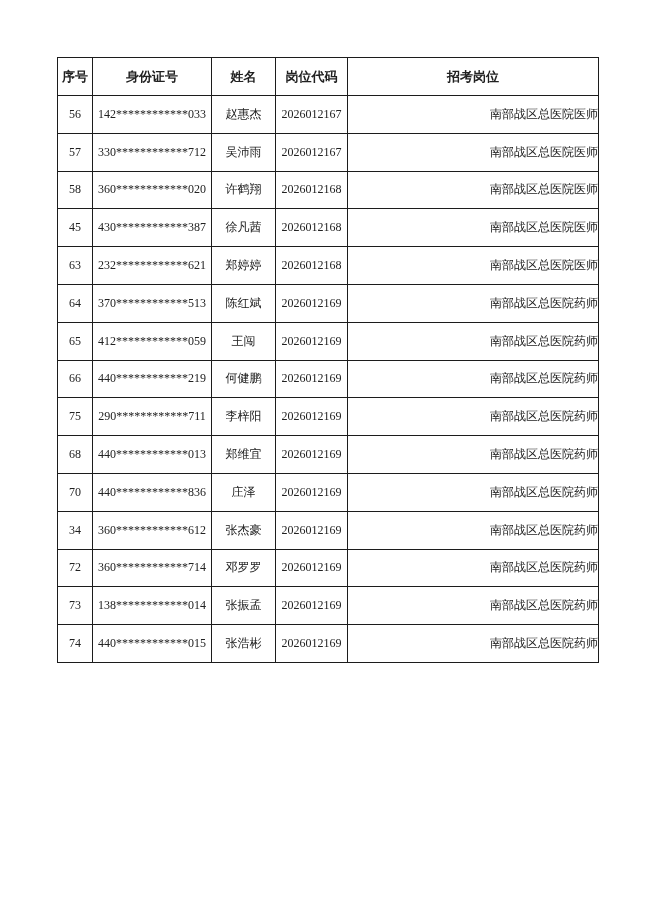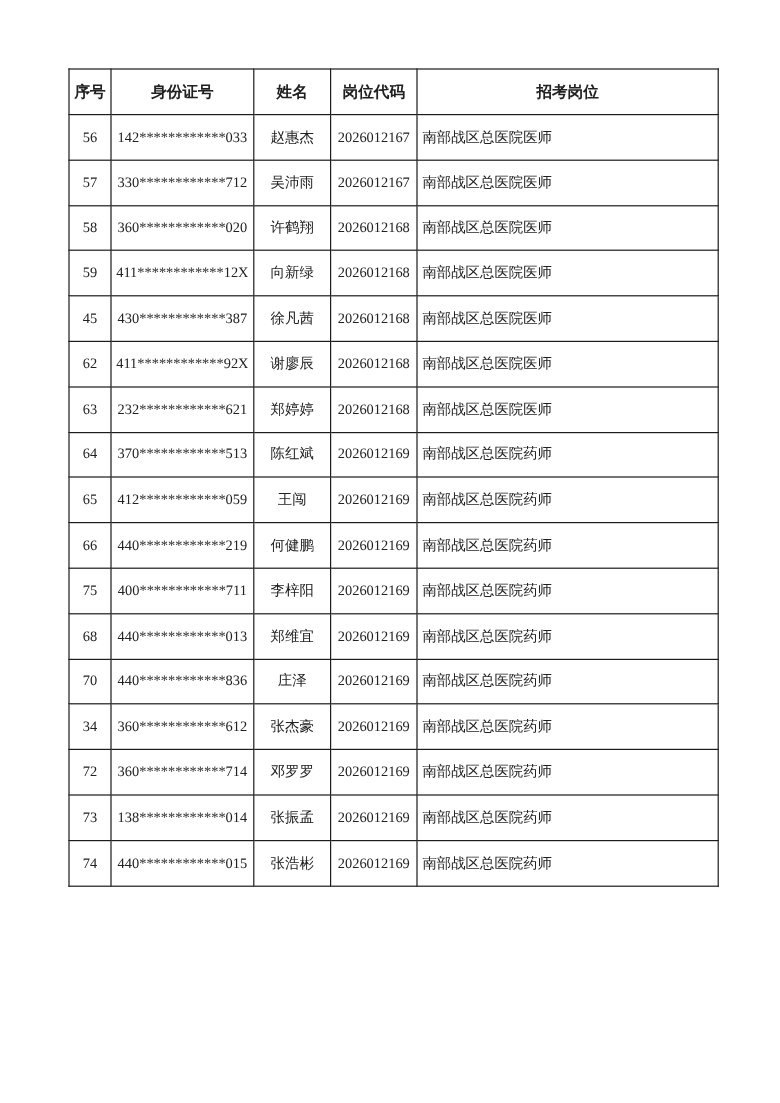--- a/index.html
+++ b/index.html
@@ -42,21 +42,21 @@
     font-weight: bold;
     text-align: center;
   }
   table.roster td {
     height: 36.8px;
     font-size: 12px;
     font-weight: normal;
     text-align: center;
   }
   table.roster td.cell-position {
-    text-align: left;
+    text-align: right;
     padding-left: 4px;
   }
 </style>
 </head>
 <body>
 
 <div class="page">
   <table class="roster">
     <colgroup>
       <col class="c0">
@@ -90,37 +90,23 @@
           <td class="cell-position">南部战区总医院医师</td>
         </tr>
         <tr>
           <td class="cell-index">58</td>
           <td class="cell-id_number">360************020</td>
           <td class="cell-name">许鹤翔</td>
           <td class="cell-job_code">2026012168</td>
           <td class="cell-position">南部战区总医院医师</td>
         </tr>
         <tr>
-          <td class="cell-index">59</td>
-          <td class="cell-id_number">411************12X</td>
-          <td class="cell-name">向新绿</td>
-          <td class="cell-job_code">2026012168</td>
-          <td class="cell-position">南部战区总医院医师</td>
-        </tr>
-        <tr>
           <td class="cell-index">45</td>
           <td class="cell-id_number">430************387</td>
           <td class="cell-name">徐凡茜</td>
-          <td class="cell-job_code">2026012168</td>
-          <td class="cell-position">南部战区总医院医师</td>
-        </tr>
-        <tr>
-          <td class="cell-index">62</td>
-          <td class="cell-id_number">411************92X</td>
-          <td class="cell-name">谢廖辰</td>
           <td class="cell-job_code">2026012168</td>
           <td class="cell-position">南部战区总医院医师</td>
         </tr>
         <tr>
           <td class="cell-index">63</td>
           <td class="cell-id_number">232************621</td>
           <td class="cell-name">郑婷婷</td>
           <td class="cell-job_code">2026012168</td>
           <td class="cell-position">南部战区总医院医师</td>
         </tr>
@@ -140,21 +126,21 @@
         </tr>
         <tr>
           <td class="cell-index">66</td>
           <td class="cell-id_number">440************219</td>
           <td class="cell-name">何健鹏</td>
           <td class="cell-job_code">2026012169</td>
           <td class="cell-position">南部战区总医院药师</td>
         </tr>
         <tr>
           <td class="cell-index">75</td>
-          <td class="cell-id_number">400************711</td>
+          <td class="cell-id_number">290************711</td>
           <td class="cell-name">李梓阳</td>
           <td class="cell-job_code">2026012169</td>
           <td class="cell-position">南部战区总医院药师</td>
         </tr>
         <tr>
           <td class="cell-index">68</td>
           <td class="cell-id_number">440************013</td>
           <td class="cell-name">郑维宜</td>
           <td class="cell-job_code">2026012169</td>
           <td class="cell-position">南部战区总医院药师</td>

